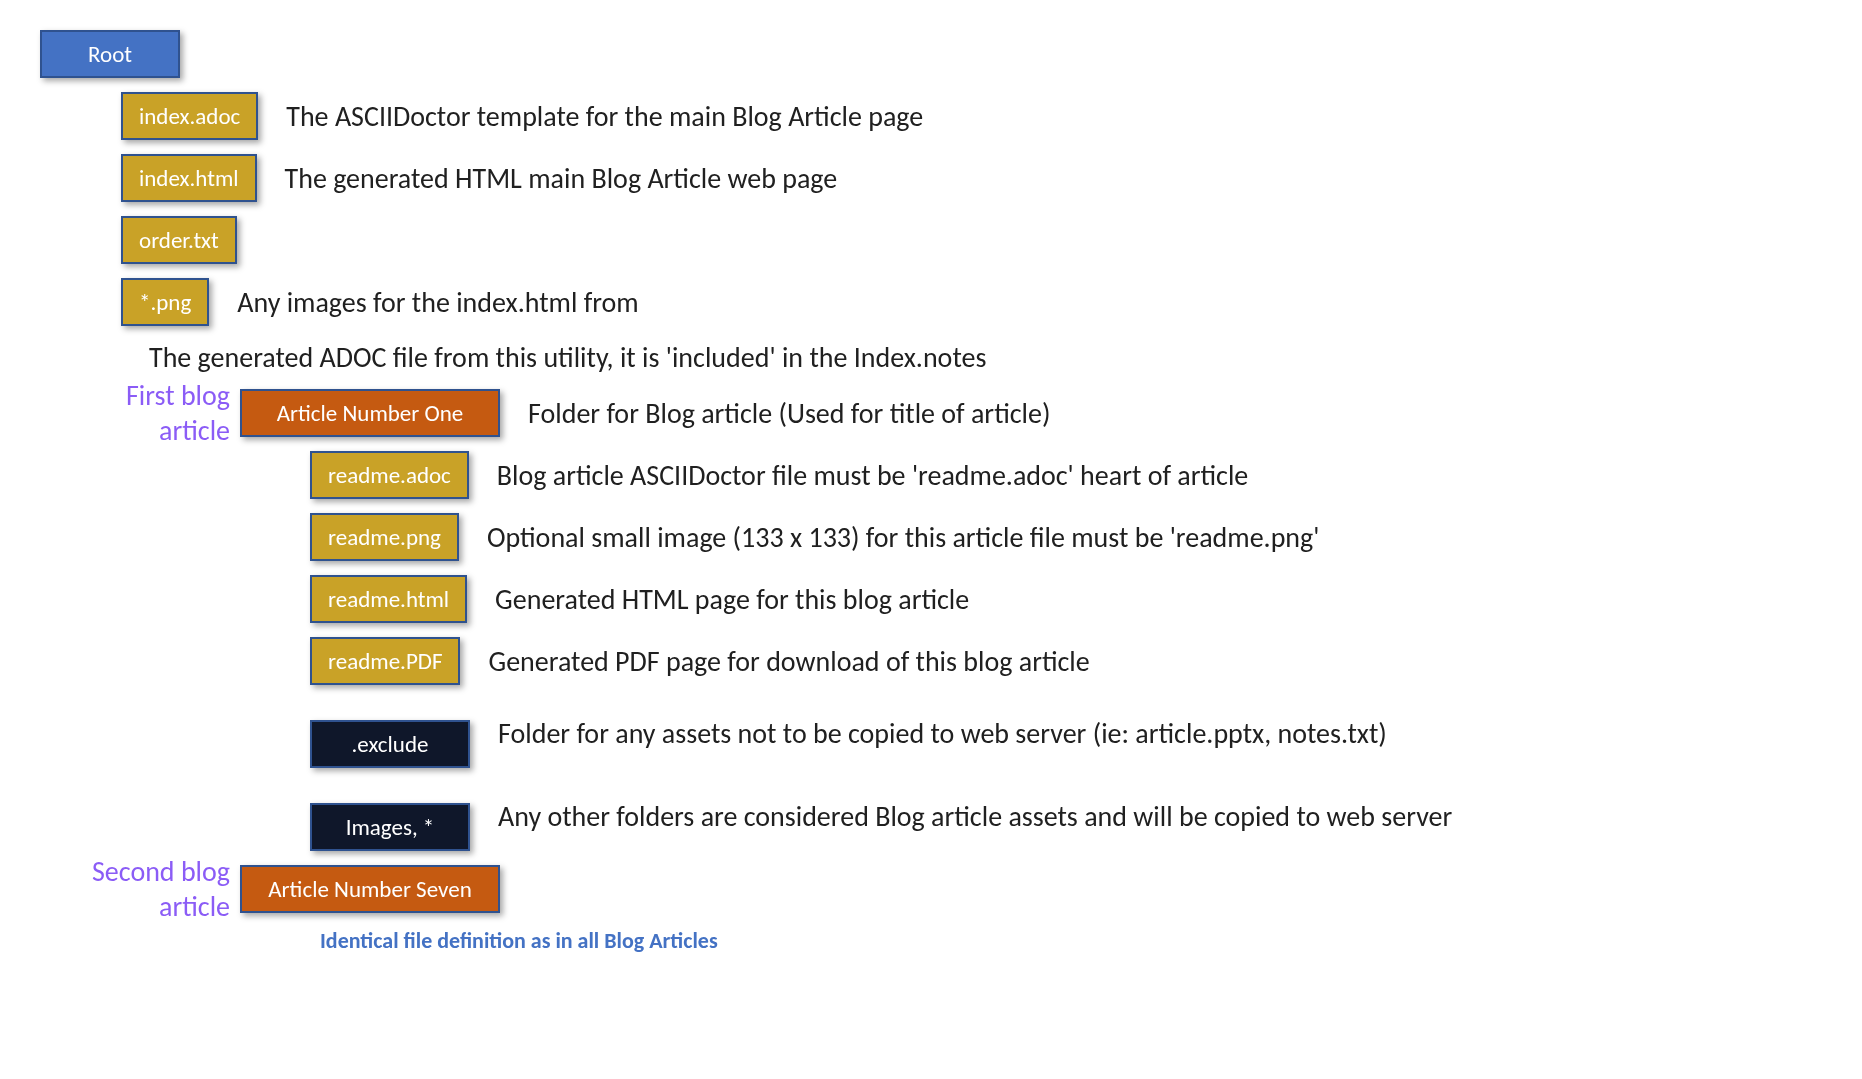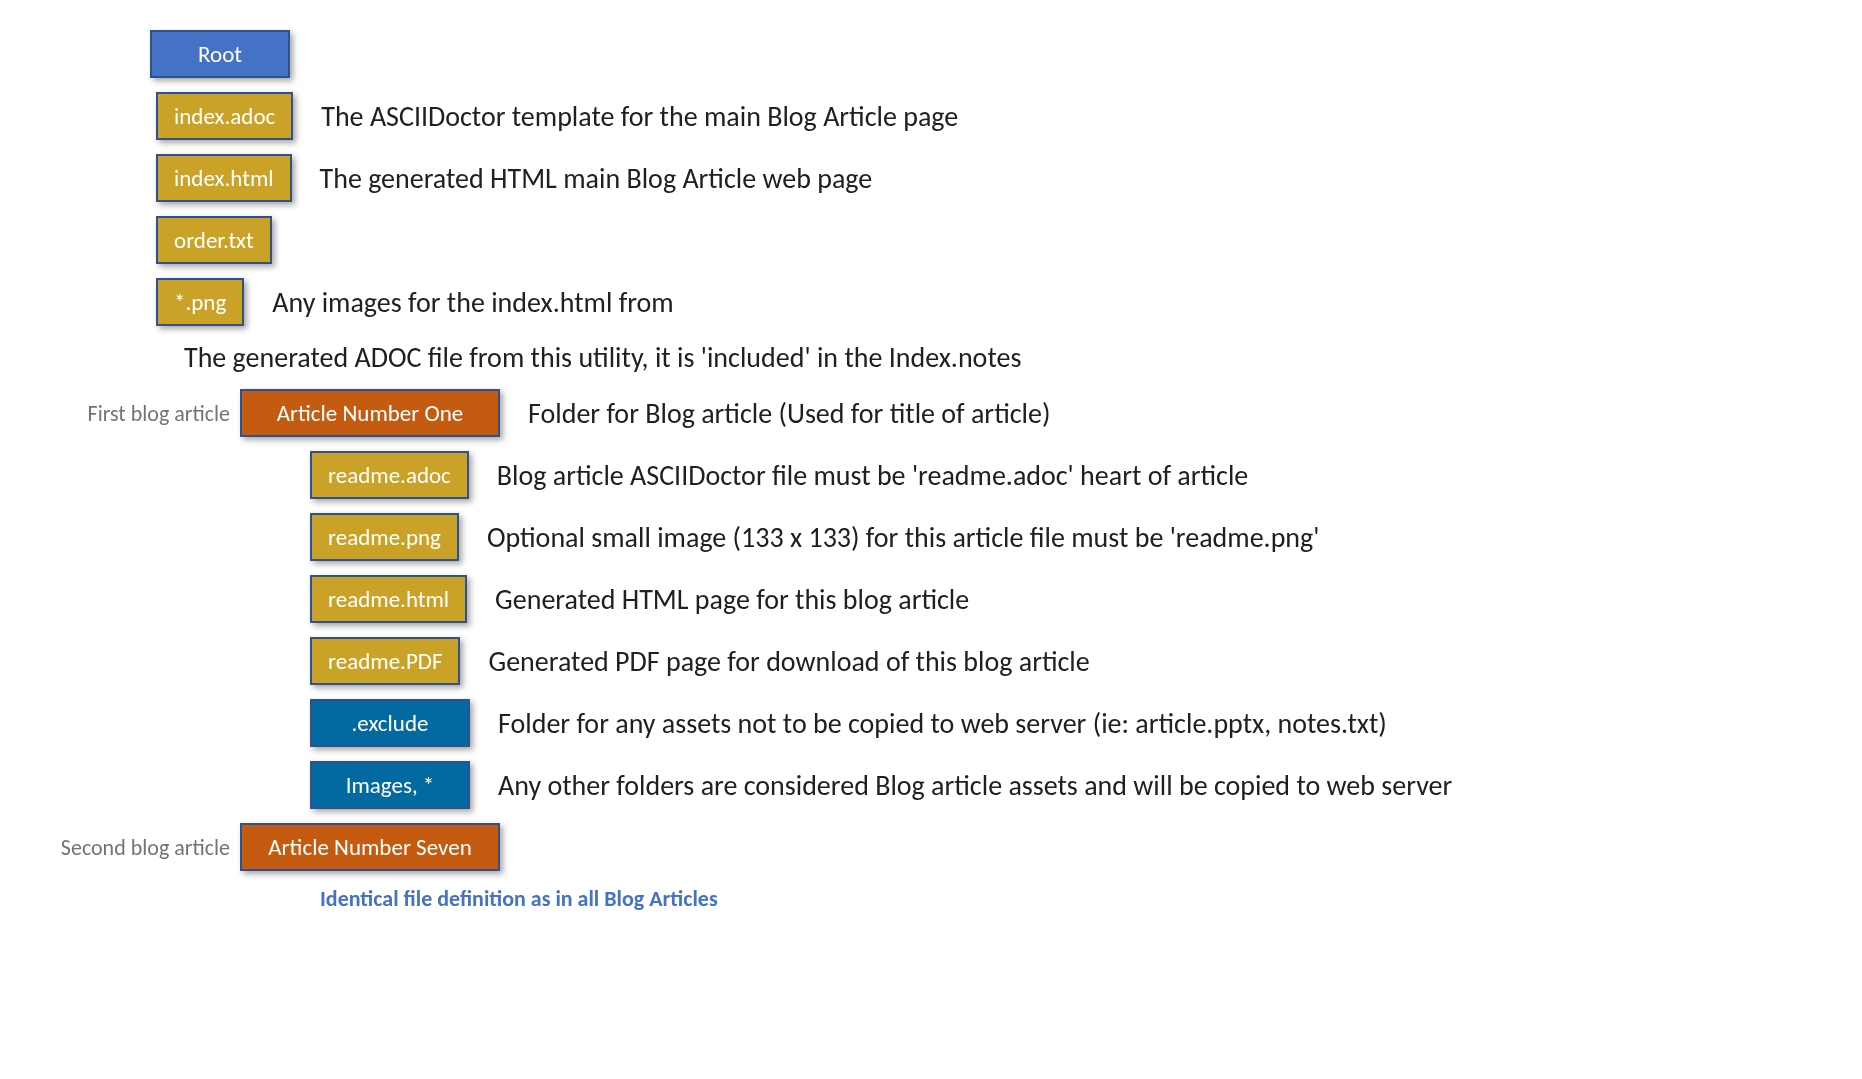--- a/index.html
+++ b/index.html
@@ -24,36 +24,36 @@
     color: #ffffff;
     font-size: 23px;
     padding: 8px 16px;
     border: 2px solid;
     box-shadow: 3px 3px 6px rgba(0,0,0,0.35);
     white-space: nowrap;
   }
   .box-blue   { background: #4472C4; border-color: #2F528F; min-width: 140px; }
   .box-gold   { background: #C9A227; border-color: #2F528F; }
   .box-orange { background: #C55A11; border-color: #2F528F; min-width: 260px; }
-  .box-red    { background: #0369a1; border-color: #2F528F; min-width: 160px; }
+  .box-red    { background: #0f172a; border-color: #2F528F; min-width: 160px; margin-top: 21px; }
   .desc {
     color: #202020;
     font-size: 28px;
     margin-left: 28px;
   }
   .sidelabel {
     position: absolute;
     left: -180px;
     width: 170px;
     text-align: right;
-    color: #737373;
-    font-size: 22px;
+    color: #8b5cf6;
+    font-size: 28px;
   }
-  .indent-0 { margin-left: 110px; }
-  .indent-1 { margin-left: 116px; }
+  .indent-0 { }
+  .indent-1 { margin-left: 81px; }
   .indent-2 { margin-left: 200px; }
   .indent-3 { margin-left: 270px; }
   .footer-note {
     margin-left: 280px;
     margin-top: 10px;
     color: #4472C4;
     font-weight: bold;
     font-size: 22px;
   }
 </style>

